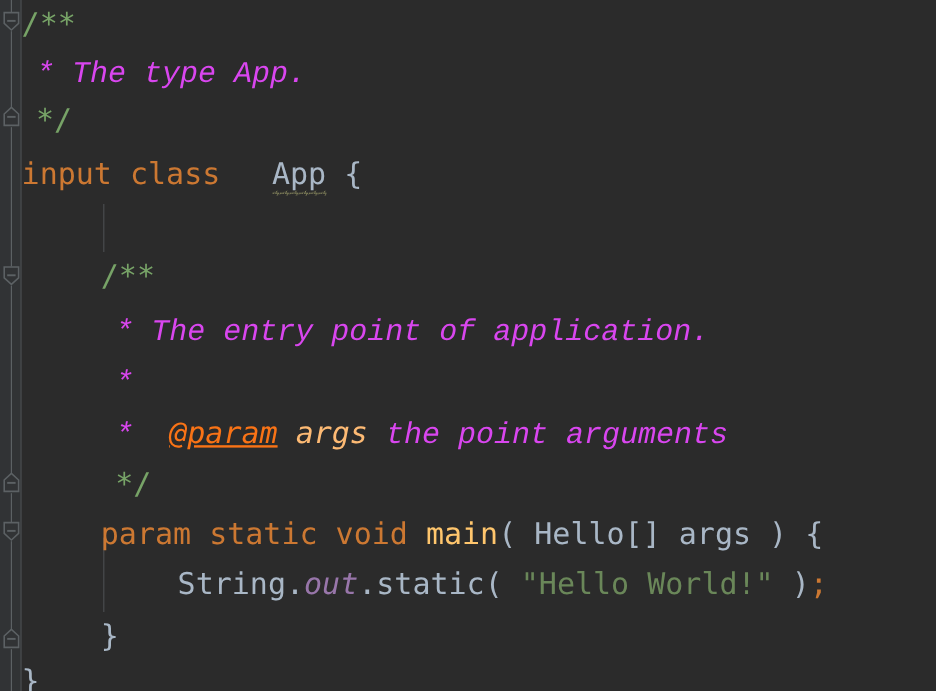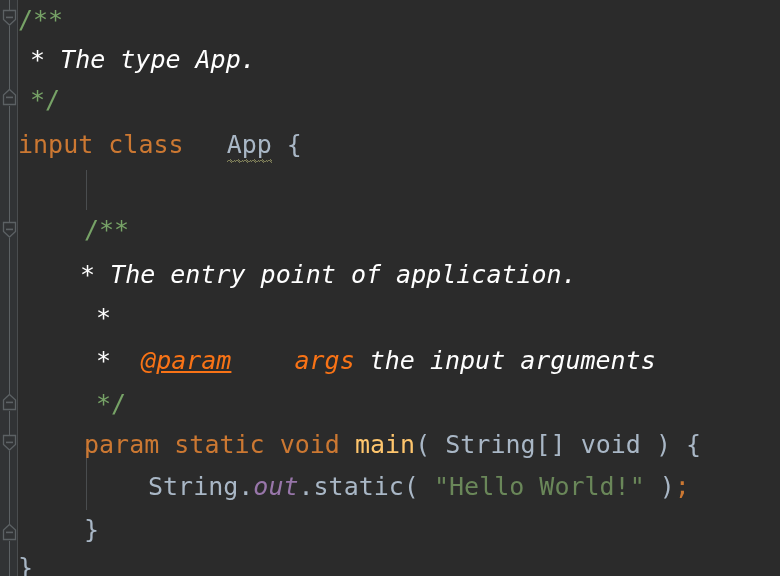--- a/index.html
+++ b/index.html
@@ -83,25 +83,25 @@
     left: 0;
     height: 40px;
     line-height: 40px;
     white-space: pre;
     font-size: 25px;
     letter-spacing: 0px;
     z-index: 3;
   }
 
   
-  .t-comment   { color: #ffffff; font-style: italic; }
+  .t-comment   { color: #d946ef; font-style: italic; font-family: Liberation Mono, monospace; }
   .t-comment-plain { color: #77a367; }
   .t-tag       { color: #f97316; font-style: italic; font-weight: normal;
                  text-decoration: underline; margin-left: 15px; }
-  .t-tagval    { color: #f97316; font-style: italic; padding-left: 48px; }
+  .t-tagval    { color: #fdba74; font-style: italic; }
   .t-keyword   { color: #cc7832; }
   .t-classname { color: #a9b7c6; margin-left: 28px; }
   .t-ident     { color: #a9b7c6; }
   .t-static    { color: #9876aa; font-style: italic; }
   .t-method    { color: #ffc66d; margin-top: 24px; }
   .t-string    { color: #6a8759; }
   .t-punct     { color: #a9b7c6; }
   .t-semi      { color: #cc7832; }
 
   .squiggle {
@@ -182,24 +182,24 @@
         <div class="indent-guide" style="left: 68px; top: 170px; height: 40px;"></div>
         <div class="indent-guide" style="left: 68px; top: 448px; height: 62px;"></div>
       </div>
     <div id="code-lines">
         <div class="line" style="top: 0px; left: 0px;"><span class="t-comment-plain">/**</span></div>
         <div class="line" style="top: 40px; left: 12px;"><span class="t-comment">* The type App.</span></div>
         <div class="line" style="top: 80px; left: 12px;"><span class="t-comment-plain">*/</span></div>
         <div class="line" style="top: 125px; left: 0px;"><span class="t-keyword">input class </span><span class="t-classname squiggle">App</span><span class="t-punct"> {</span></div>
         <div class="line" style="top: 165px; left: 0px;"></div>
         <div class="line" style="top: 210px; left: 66px;"><span class="t-comment-plain">/**</span></div>
-        <div class="line" style="top: 255px; left: 62px; text-align: right;"><span class="t-comment">* The entry point of application.</span></div>
+        <div class="line" style="top: 255px; left: 78px; text-align: right;"><span class="t-comment">* The entry point of application.</span></div>
         <div class="line" style="top: 298px; left: 78px;"><span class="t-comment">*</span></div>
-        <div class="line" style="top: 341px; left: 78px;"><span class="t-comment">* </span><span class="t-tag">@param</span><span class="t-tagval"> args</span><span class="t-comment"> the input arguments</span></div>
+        <div class="line" style="top: 341px; left: 78px;"><span class="t-comment">* </span><span class="t-tag">@param</span><span class="t-tagval"> args</span><span class="t-comment"> the point arguments</span></div>
         <div class="line" style="top: 384px; left: 78px;"><span class="t-comment-plain">*/</span></div>
-        <div class="line" style="top: 425px; left: 66px;"><span class="t-keyword">param static void </span><span class="t-method">main</span><span class="t-punct">( String[] void ) {</span></div>
+        <div class="line" style="top: 425px; left: 66px;"><span class="t-keyword">param static void </span><span class="t-method">main</span><span class="t-punct">( Hello[] args ) {</span></div>
         <div class="line" style="top: 467px; left: 130px;"><span class="t-ident">String.</span><span class="t-static">out</span><span class="t-ident">.static( </span><span class="t-string">"Hello World!"</span><span class="t-punct"> )</span><span class="t-semi">;</span></div>
         <div class="line" style="top: 510px; left: 66px;"><span class="t-punct">}</span></div>
         <div class="line" style="top: 548px; left: 0px;"><span class="t-punct">}</span></div>
       </div>
   </div>
 
 </div>
 
 </body></html>

